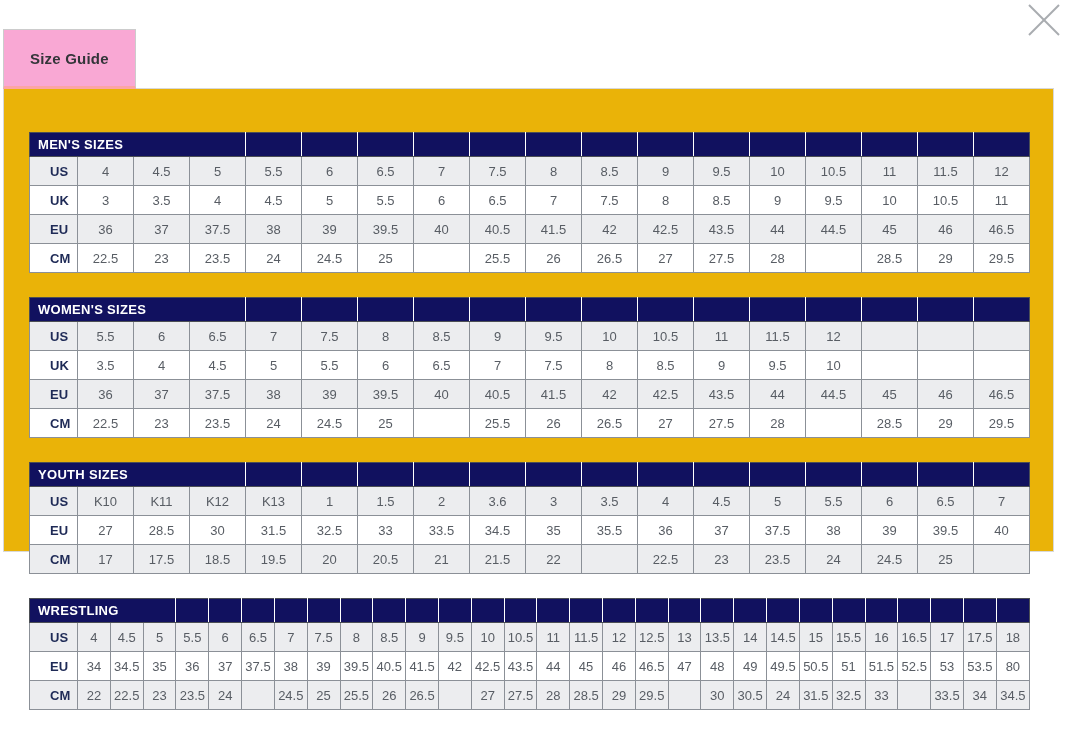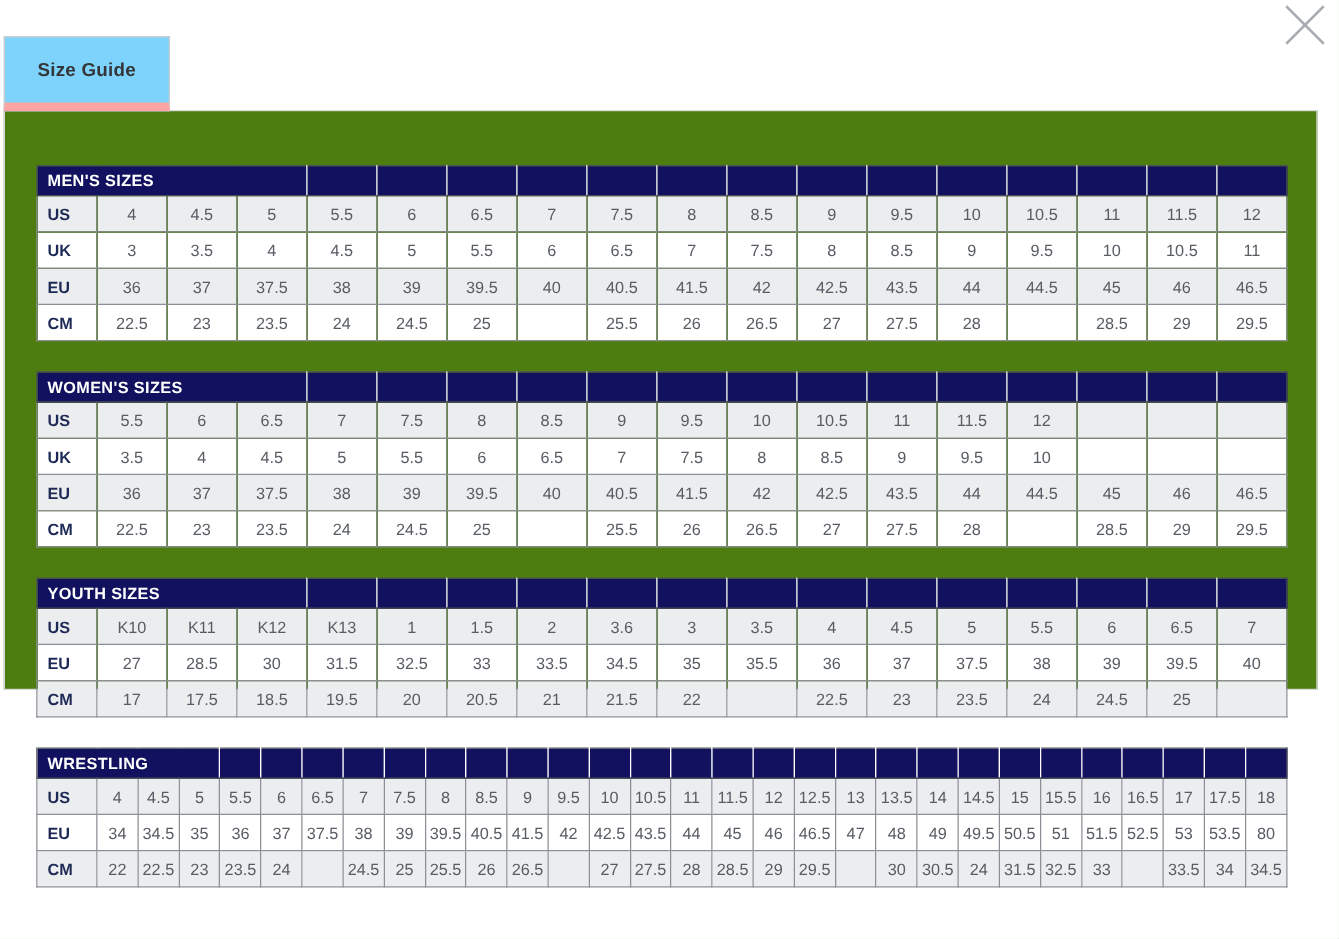--- a/index.html
+++ b/index.html
@@ -43,38 +43,38 @@
     align-items: center;
     font-size: 15px;
     font-weight: bold;
     color: #333539;
     letter-spacing: 0.2px;
     border: 1px solid #cccccc;
     cursor: pointer;
   }
   .tab.active {
     height: 60px;
-    background: #7dd3fc;
-    border-bottom: 7px solid #fca5a5;
+    background: #f9a8d4;
+    border-bottom: 3px solid #fca5a5;
     position: relative;
     z-index: 3;
   }
   .tab.inactive {
     background: linear-gradient(115deg, #e3e3e3 0%, #f6f6f6 14%, #fbfbfb 40%);
     border-left: none;
     border-bottom: none;
   }
   
   .panel {
     position: absolute;
     left: 3px;
     top: 88px;
     width: 1051px;
     height: 464px;
-    background: #4d7c0f;
+    background: #eab308;
     border: 1px solid #d8d8d8;
     padding: 43px 20px 0 25px;
     z-index: 1;
   }
   
   table.size-table {
     width: 1001px;
     border-collapse: collapse;
     table-layout: fixed;
     margin: 0 0 24px 0;
@@ -105,21 +105,21 @@
     text-align: center;
     font-size: 13px;
     color: var(--value-gray, #585d64);
     white-space: nowrap;
     overflow: hidden;
   }
   table.size-table td.row-label {
     color: var(--label-navy, #1e2a56);
     font-weight: bold;
     text-align: left;
-    padding-left: 8px;
+    padding-left: 20px;
   }
   tr.row-shaded td { background: #ecedef; }
   tr.row-plain  td { background: #ffffff; }
 </style>
 </head>
 <body>
 
 <div class="stage">
 
   <div class="close-btn">

